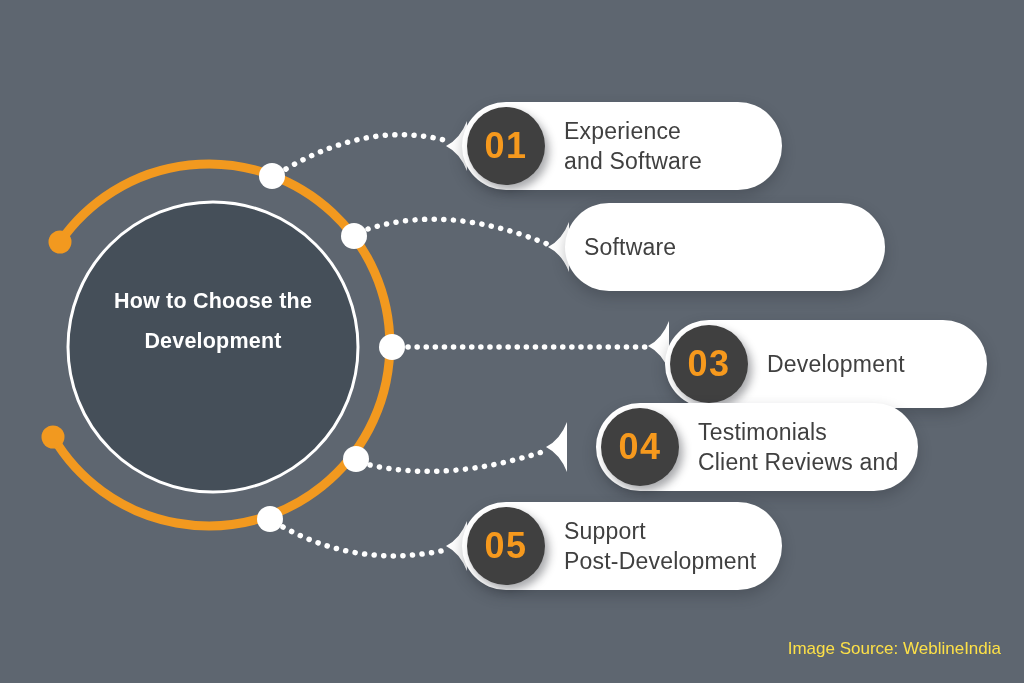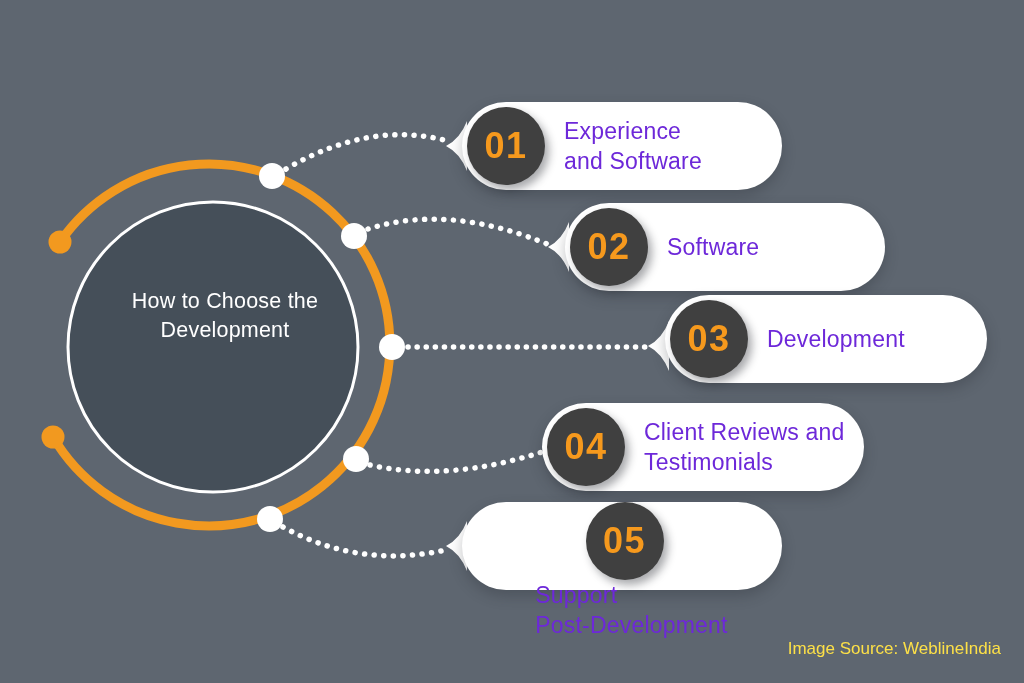--- a/index.html
+++ b/index.html
@@ -2,37 +2,37 @@
 <html><head>
 <meta charset="utf-8">
 <style>
   html,body{margin:0;padding:0;background:#5E6670;}
   .canvas{
     position:relative;width:1024px;height:683px;background:#5E6670;
     overflow:hidden;font-family:"Liberation Sans",sans-serif;
   }
   svg.art{position:absolute;left:0;top:0;width:1024px;height:683px;}
   .center-title{
-    position:absolute;left:84px;top:287px;width:282px;
+    position:absolute;left:72px;top:287px;width:282px;
     display:flex;flex-direction:column;text-align:center;
-    color:#FFFFFF;font-weight:400;font-size:21.5px;line-height:29px;letter-spacing:.2px;
+    color:#FFFFFF;font-weight:700;font-size:21.5px;line-height:29px;letter-spacing:.2px;gap:11px;
   }
   .pill{
     position:absolute;width:320px;height:88px;background:#FFFFFF;border-radius:44px;
     box-shadow:0 6px 14px rgba(35,40,46,.28);display:flex;align-items:center;
   }
   .num-circle{
     width:78px;height:78px;border-radius:50%;background:#404040;margin-left:5px;flex:0 0 auto;
     display:flex;align-items:center;justify-content:center;
     color:#F6991D;font-size:36px;font-weight:700;letter-spacing:1.5px;
     box-shadow:4px 5px 9px rgba(25,30,36,.38);
   }
   .label{
     margin-left:19px;display:flex;flex-direction:column;justify-content:center;
-    color:#6d28d9;font-size:23px;line-height:30px;font-weight:500;letter-spacing:.2px;
+    color:#404040;font-size:23px;line-height:30px;font-weight:500;letter-spacing:.2px;
   }
   .line:empty{display:none;}
   .caption{position:absolute;right:23px;top:639px;color:#fde047;font-size:17px;}
 </style>
 </head>
 <body>
 
 <div class="canvas">
 
   <svg class="art" viewBox="0 0 1024 683">
@@ -69,43 +69,42 @@
 
   <div class="pill" style="left:462px;top:102px;">
     <div class="num-circle">01</div>
     <div class="label">
       <div class="line">Experience</div>
       <div class="line">and Software</div>
     </div>
   </div>
 
   <div class="pill" style="left:565px;top:203px;">
-    <div class="num-circle">02</div>
     <div class="label">
       <div class="line">Software</div>
 
     </div>
   </div>
 
-  <div class="pill" style="left:665px;top:295px;width:322px;">
+  <div class="pill" style="left:665px;top:320px;width:322px;">
     <div class="num-circle">03</div>
     <div class="label">
       <div class="line">Development</div>
     </div>
   </div>
 
-  <div class="pill" style="left:542px;top:403px;width:322px;">
+  <div class="pill" style="left:596px;top:403px;width:322px;">
     <div class="num-circle">04</div>
     <div class="label">
+      <div class="line">Testimonials</div>
       <div class="line">Client Reviews and</div>
-      <div class="line">Testimonials</div>
     </div>
   </div>
 
-  <div class="pill" style="left:462px;top:502px;flex-direction:column;">
+  <div class="pill" style="left:462px;top:502px;">
     <div class="num-circle">05</div>
     <div class="label">
       <div class="line">Support</div>
       <div class="line">Post-Development</div>
     </div>
   </div>
 
   <div class="caption">Image Source: WeblineIndia</div>
 
 </div>

